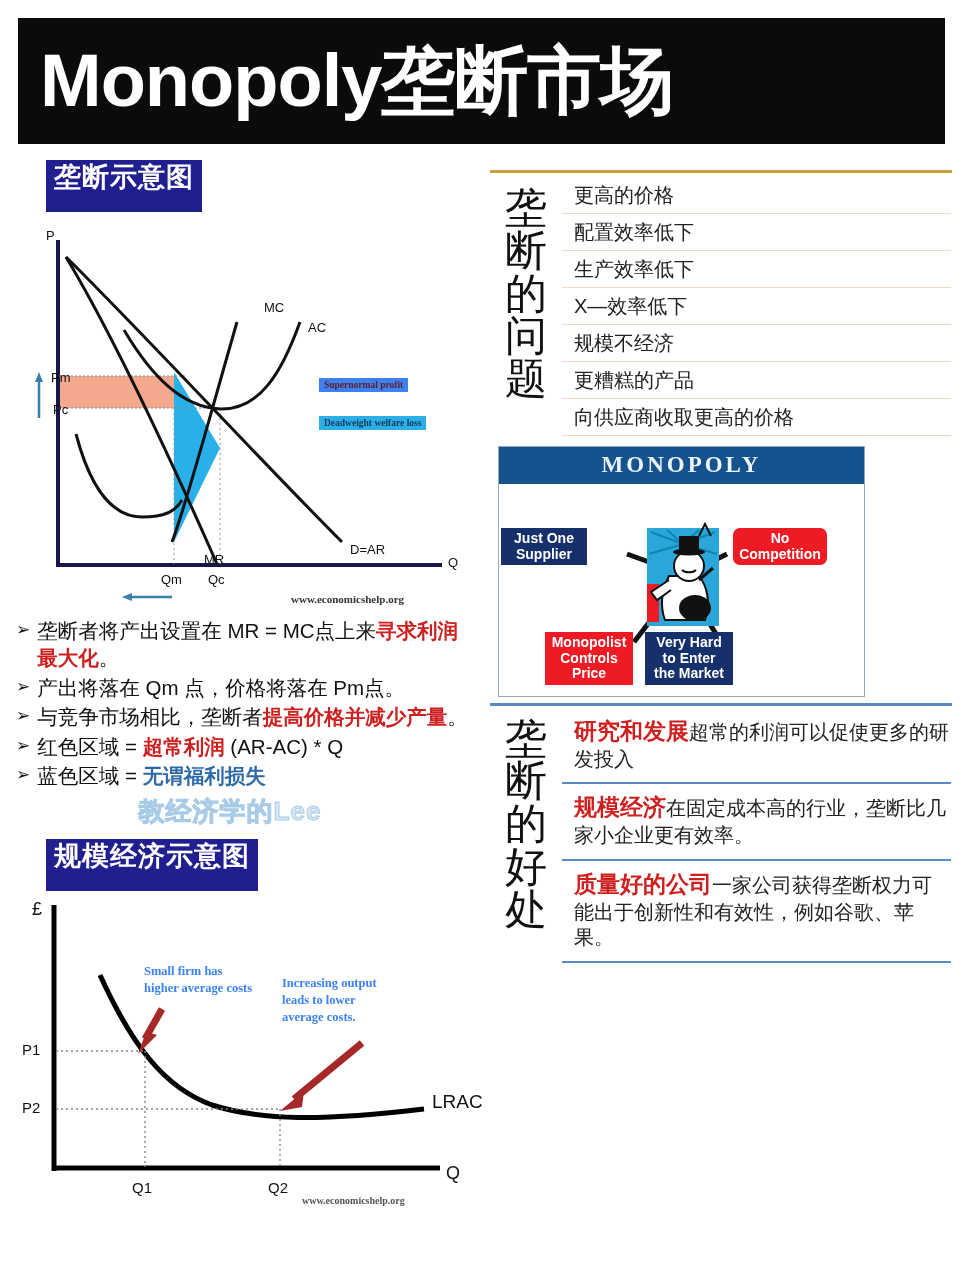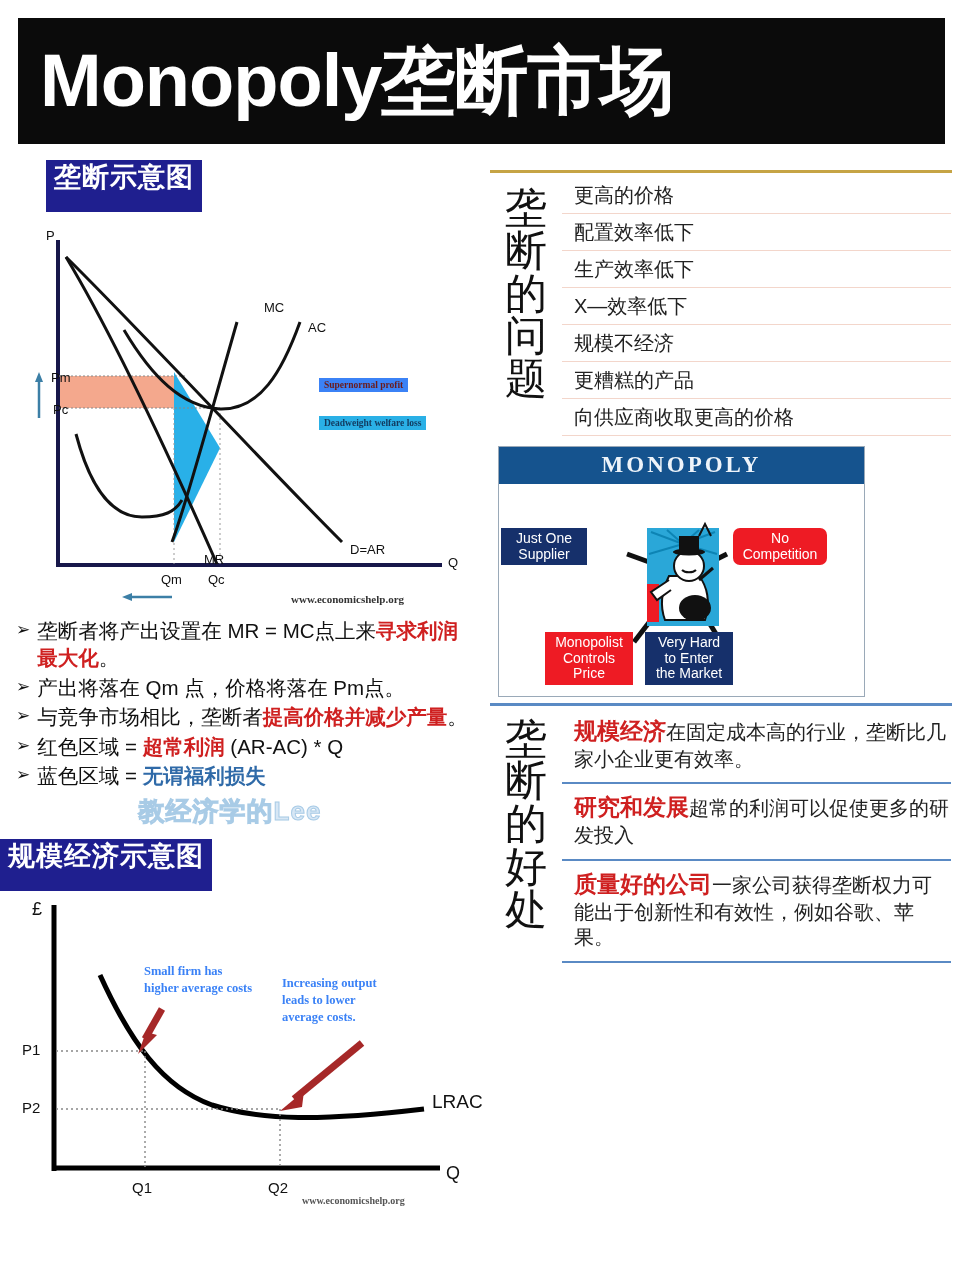--- a/index.html
+++ b/index.html
@@ -71,21 +71,21 @@
     position:relative;margin:10px 12px 0 16px;width:max-content;
     border:1px solid #9aa9b8;background:#fff;
   }
   .mono-card-head{
     background:#15538e;color:#eef4fa;text-align:center;
     font-size:23px;font-weight:bold;letter-spacing:3px;
     padding:5px 0 6px 0;width:365px;
     font-family:"Liberation Serif","DejaVu Serif",serif;
   }
   .mono-card-body{position:relative;width:365px;height:212px;background:#fff;}
-  .mbox{position:absolute;color:#fff;font-weight:normal;font-size:14px;
+  .mbox{position:absolute;color:#fff;font-weight:bold;font-size:14px;
         line-height:1.12;text-align:center;padding:3px 4px;}
   .mbox.navy{background:#16306b;}
   .mbox.red{background:#ee1b24;}
   
   .lrac-wrap{position:relative;width:470px;height:380px;margin-left:12px;}
   .lrac-wrap svg{position:absolute;left:0;top:0;}
   .llabel{position:absolute;font-size:15px;color:#111;}
   .lnote{position:absolute;font-size:12.5px;color:#3b82f6;line-height:1.35;
          font-family:"Liberation Serif","DejaVu Serif",serif;font-weight:bold;}
   
@@ -175,21 +175,21 @@
       <span class="txt"><span>红色区域 = </span><span class="r">超常利润</span><span> (AR-AC) * Q</span></span>
     </div>
     <div class="bul">
       <span class="arrow">➢</span>
       <span class="txt"><span>蓝色区域 = </span><span class="b">无谓福利损失</span></span>
     </div>
   </div>
 
   <div class="watermark">教经济学的Lee</div>
 
-  <div style="margin-top:10px;">
+  <div style="margin-left:46px;margin-top:10px;">
     <span class="badge">规模经济示意图</span>
   </div>
 
   <div class="lrac-wrap">
     <svg width="470" height="380" viewBox="0 0 470 380">
       <line x1="42" y1="14" x2="42" y2="280" stroke="#000" stroke-width="5"></line>
       <line x1="42" y1="277" x2="428" y2="277" stroke="#000" stroke-width="5"></line>
       <path d="M88,84 C118,150 150,196 200,214 C250,230 310,230 412,218" stroke="#000" stroke-width="5" fill="none"></path>
       <line x1="44" y1="160" x2="133" y2="160" stroke="#888" stroke-width="1.4" stroke-dasharray="2,3"></line>
       <line x1="44" y1="218" x2="268" y2="218" stroke="#888" stroke-width="1.4" stroke-dasharray="2,3"></line>
@@ -298,24 +298,24 @@
     <div class="ben-body">
       <div class="vtitle">
         <span>垄</span>
         <span>断</span>
         <span>的</span>
         <span>好</span>
         <span>处</span>
       </div>
       <div class="ben-list">
         <div class="ben-item">
-          <span class="ben-head">规模经济</span><span class="ben-text">在固定成本高的行业，垄断比几家小企业更有效率。</span>
+          <span class="ben-head">研究和发展</span><span class="ben-text">超常的利润可以促使更多的研发投入</span>
         </div>
         <div class="ben-item">
-          <span class="ben-head">研究和发展</span><span class="ben-text">超常的利润可以促使更多的研发投入</span>
+          <span class="ben-head">规模经济</span><span class="ben-text">在固定成本高的行业，垄断比几家小企业更有效率。</span>
         </div>
         <div class="ben-item">
           <span class="ben-head">质量好的公司</span><span class="ben-text">一家公司获得垄断权力可能出于创新性和有效性，例如谷歌、苹果。</span>
         </div>
       </div>
     </div>
   </div>
 </div>
 
 </body></html>

